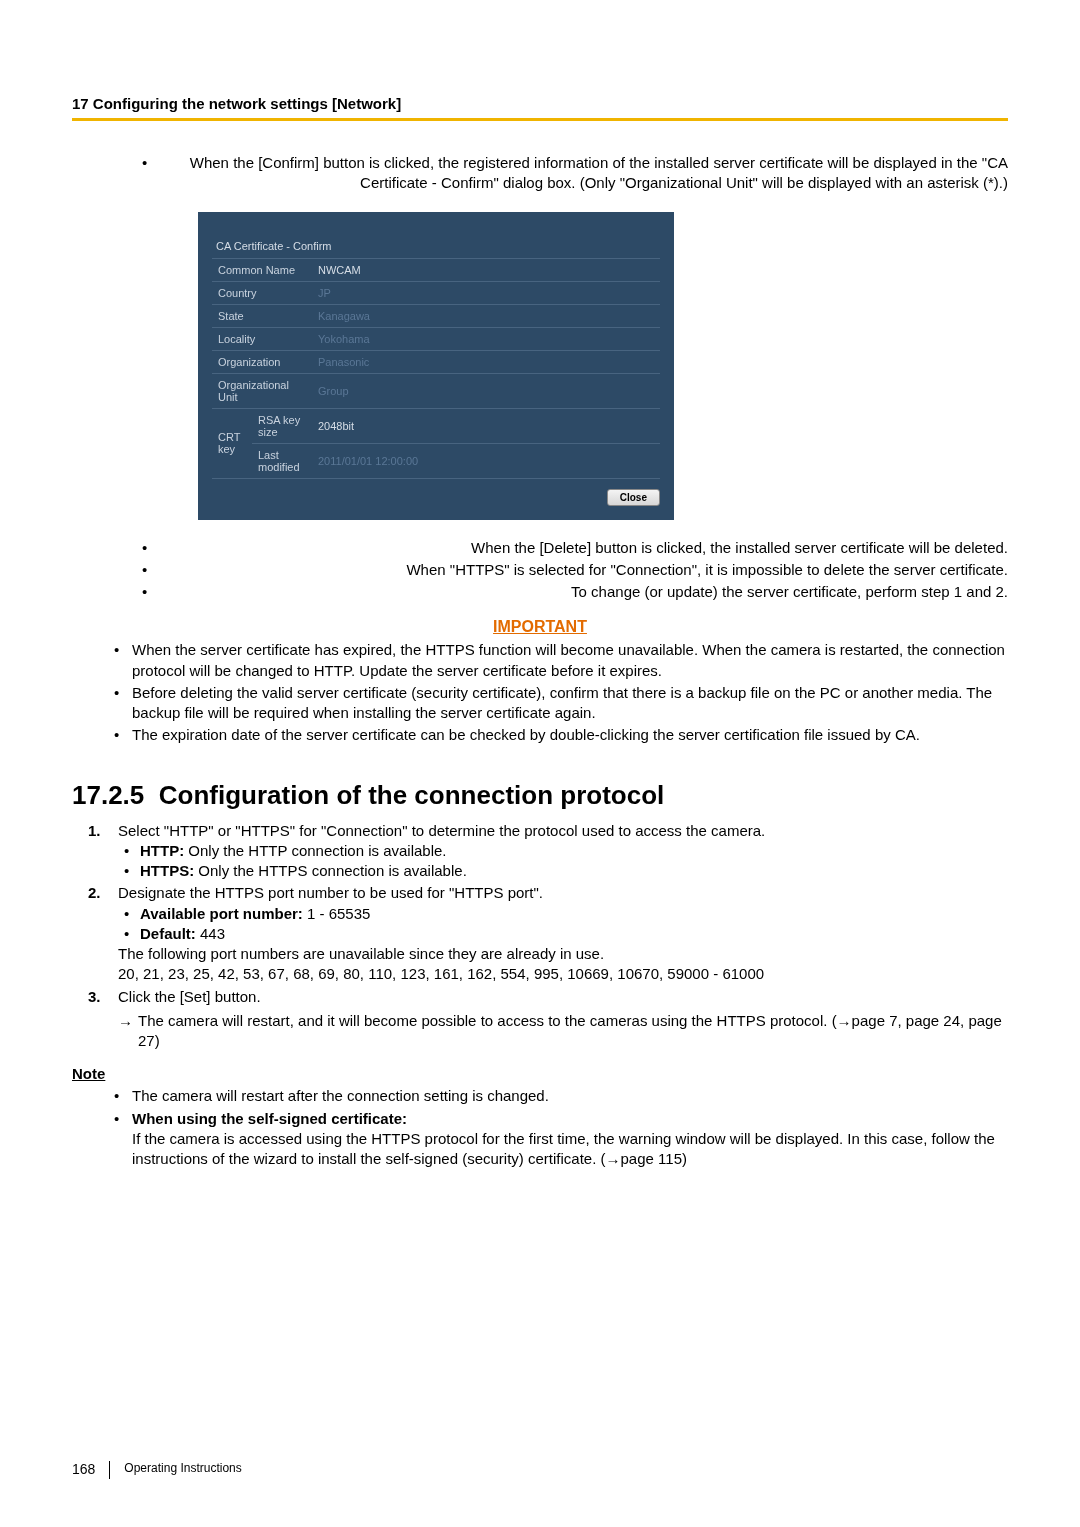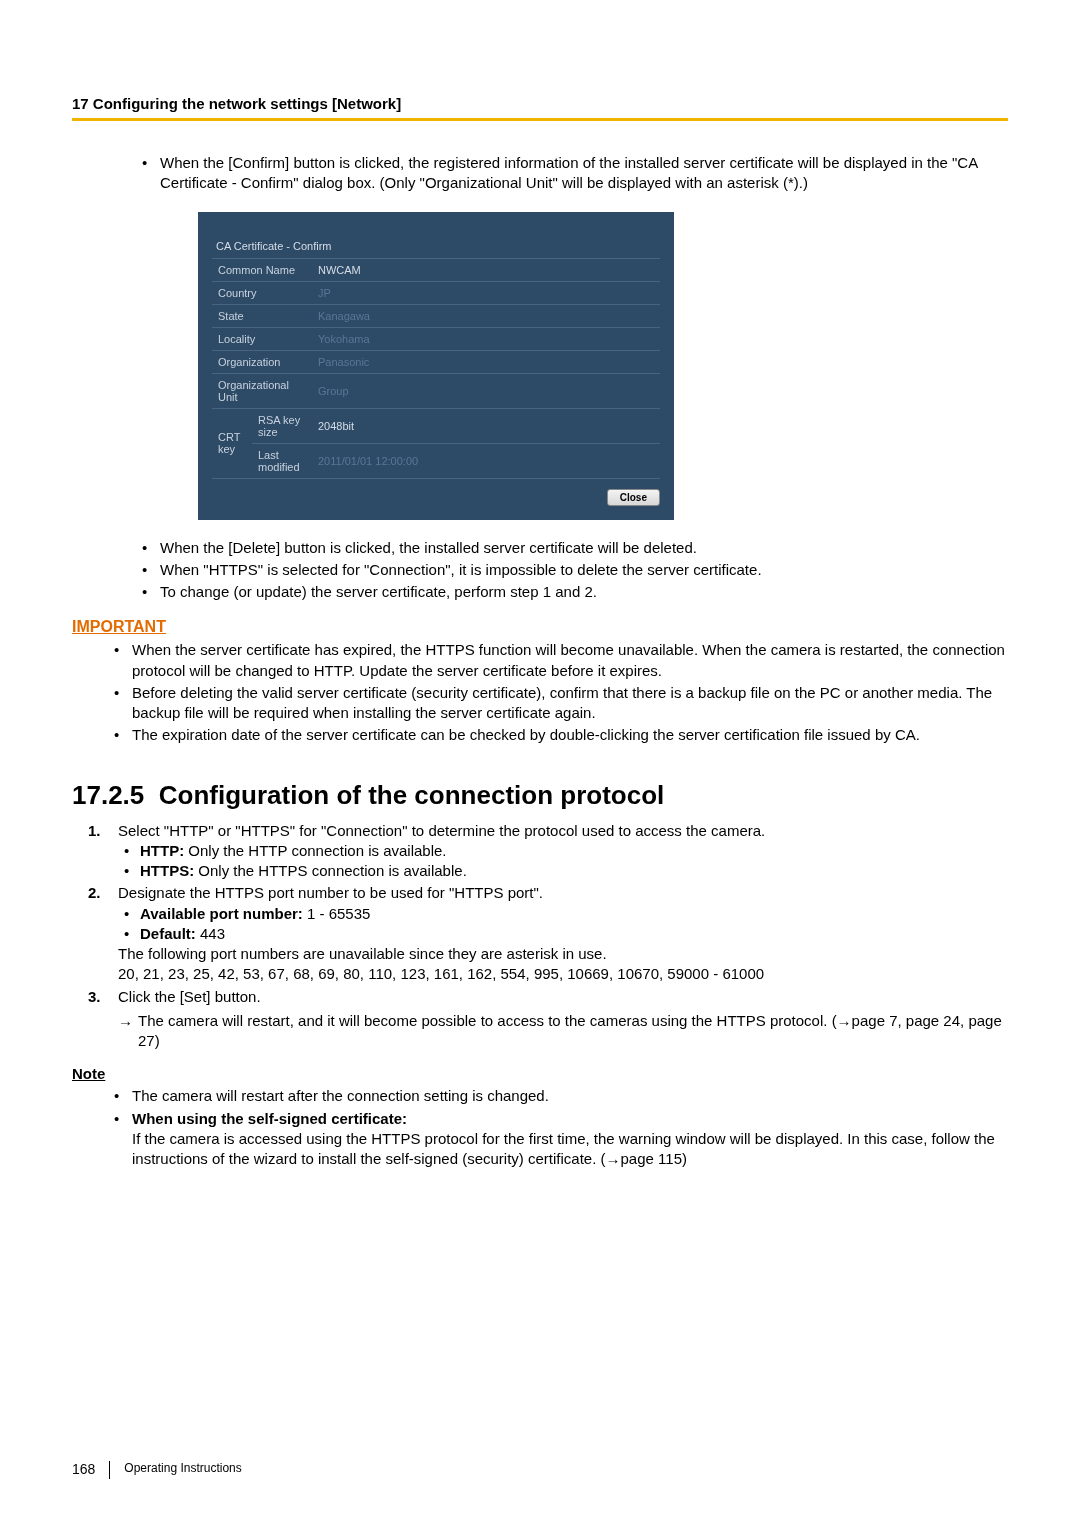--- a/index.html
+++ b/index.html
@@ -3,33 +3,33 @@
 <meta charset="utf-8">
 <style>
   * { box-sizing: border-box; margin: 0; padding: 0; }
   html, body { width: 1080px; background: #fff; font-family: Arial, Helvetica, sans-serif; color: #000; }
   .page { width: 1080px; min-height: 1527px; padding: 95px 72px 40px 72px; position: relative; }
   .header-title { font-size: 15px; font-weight: bold; margin-bottom: 6px; }
   .header-rule { height: 3px; background: #f0b400; width: 100%; margin-bottom: 32px; }
   ul.bullets { list-style: none; padding-left: 0; }
   ul.bullets > li { position: relative; padding-left: 24px; font-size: 15px; line-height: 1.35; margin-bottom: 2px; }
   ul.bullets > li::before { content: "•"; position: absolute; left: 6px; top: 0; }
-  .indent1 { margin-left: 64px; }
+  .indent1 { margin-left: 64px; text-align: right; }
   .indent0 { margin-left: 36px; }
   .dialog { width: 476px; margin: 18px 0 18px 126px; background: #2d4a66; padding: 24px 14px 14px 14px; font-size: 11px; color: #d5dde6; }
   .dialog-title { padding: 4px 4px 6px 4px; border-bottom: 1px solid #486480; }
   .dialog table { width: 100%; border-collapse: collapse; }
   .dialog td { border-bottom: 1px solid #486480; padding: 5px 6px; vertical-align: middle; }
   .dialog .lbl { width: 100px; color: #c8d2de; }
   .dialog .sublbl { width: 60px; color: #c8d2de; }
   .dialog .rowlbl { width: 40px; color: #c8d2de; }
   .dialog .blurv { color: #5a7796; filter: blur(0.5px); }
   .dialog .close-row { text-align: right; padding-top: 10px; }
   .dialog .close-btn { display: inline-block; background: linear-gradient(#f4f4f4,#d7d7d7); color: #000; border: 1px solid #888; border-radius: 3px; font-size: 10px; font-weight: bold; padding: 2px 12px; }
-  .important { color: #e36b00; font-weight: bold; text-decoration: underline; font-size: 16px; margin: 16px 0 4px 0; }
+  .important { color: #e36b00; font-weight: bold; text-decoration: underline; font-size: 16px; margin: 16px 0 4px 0; text-align: center; }
   .note { font-weight: bold; text-decoration: underline; font-size: 15px; margin: 14px 0 4px 0; }
   h2.section { font-size: 26px; font-weight: bold; margin: 34px 0 10px 0; }
   ol.num { list-style: none; padding-left: 0; counter-reset: step; margin-left: 16px; }
   ol.num > li { counter-increment: step; position: relative; padding-left: 30px; font-size: 15px; line-height: 1.35; margin-bottom: 2px; }
   ol.num > li::before { content: counter(step) "."; position: absolute; left: 0; font-weight: bold; }
   ul.sub { list-style: none; padding-left: 0; margin-left: 0; }
   ul.sub > li { position: relative; padding-left: 22px; font-size: 15px; line-height: 1.35; }
   ul.sub > li::before { content: "•"; position: absolute; left: 6px; }
   .b { font-weight: bold; }
   .arrow-line { padding-left: 20px; position: relative; font-size: 15px; line-height: 1.35; margin-top:4px;}
@@ -120,21 +120,21 @@
         <li><span class="b">HTTP:</span><span> Only the HTTP connection is available.</span></li>
         <li><span class="b">HTTPS:</span><span> Only the HTTPS connection is available.</span></li>
       </ul>
     </li>
     <li>
       <span>Designate the HTTPS port number to be used for "HTTPS port".</span>
       <ul class="sub">
         <li><span class="b">Available port number:</span><span> 1 - 65535</span></li>
         <li><span class="b">Default:</span><span> 443</span></li>
       </ul>
-      <div class="plain">The following port numbers are unavailable since they are asterisk in use.</div>
+      <div class="plain">The following port numbers are unavailable since they are already in use.</div>
       <div class="plain">20, 21, 23, 25, 42, 53, 67, 68, 69, 80, 110, 123, 161, 162, 554, 995, 10669, 10670, 59000 - 61000</div>
     </li>
     <li>
       <span>Click the [Set] button.</span>
       <div class="arrow-line">The camera will restart, and it will become possible to access to the cameras using the HTTPS protocol. (→page 7, page 24, page 27)</div>
     </li>
   </ol>
 
   <div class="note">Note</div>
   <ul class="bullets indent0">

